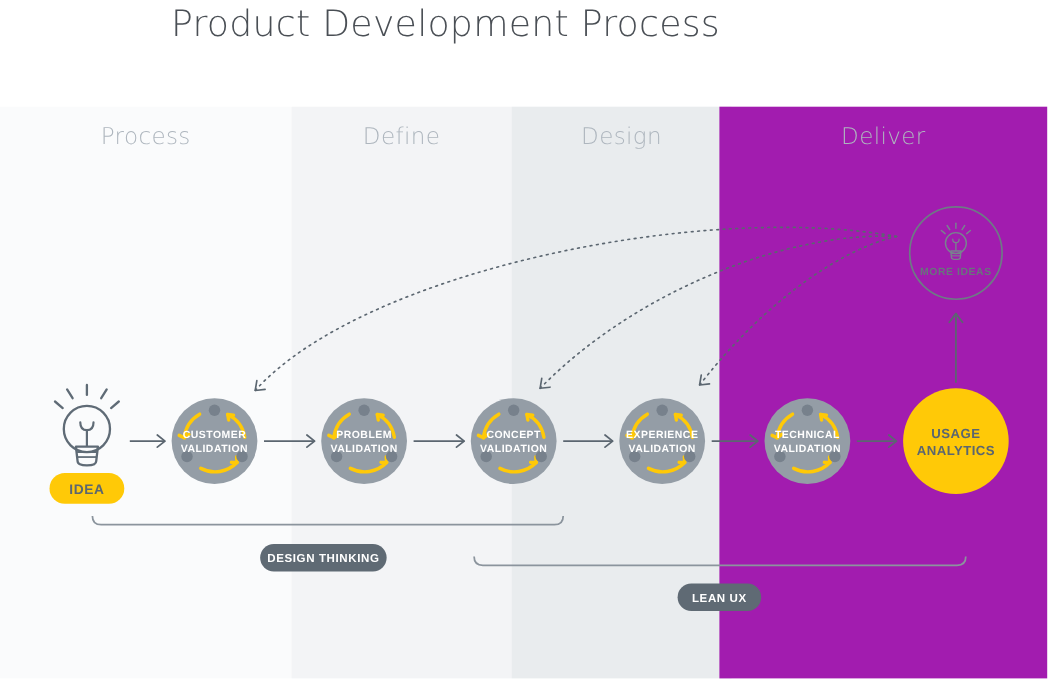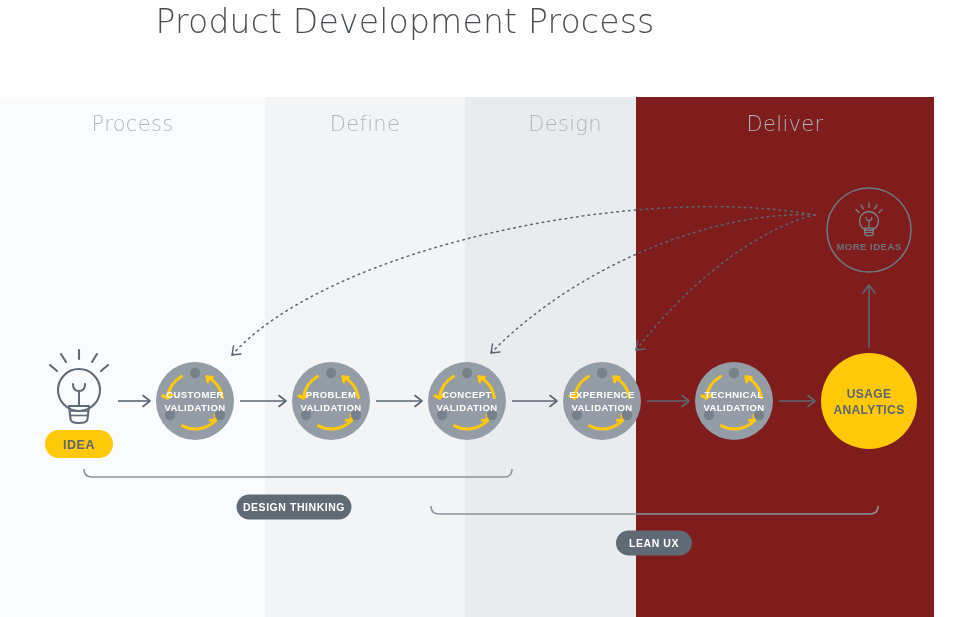--- a/index.html
+++ b/index.html
@@ -121,21 +121,21 @@
   <div id="phase-band">
       <div class="phase-col" style="left: 0px; width: 265px; background: rgb(250, 251, 252);">
         <div class="phase-label">Process</div>
       </div>
       <div class="phase-col" style="left: 265px; width: 200px; background: rgb(243, 244, 246);">
         <div class="phase-label">Define</div>
       </div>
       <div class="phase-col" style="left: 465px; width: 200px; background: rgb(233, 236, 238);">
         <div class="phase-label">Design</div>
       </div>
-      <div class="phase-col" style="left: 636px; width: 298px; background: #7f1d1d;">
+      <div class="phase-col" style="left: 654px; width: 298px; background: #a21caf;">
         <div class="phase-label">Deliver</div>
       </div>
     </div>
 
   <svg id="diagram" viewBox="0 0 963 617">
     <defs>
       <g id="bulb-big">
         <circle cx="0" cy="-2" r="21" fill="none" stroke="#5f6b76" stroke-width="2.1"></circle>
         <path d="M -10 14 L 10 14 L 8.5 27 Q 8.5 31 0 31 Q -8.5 31 -8.5 27 Z" fill="none" stroke="#5f6b76" stroke-width="2.1" stroke-linejoin="round"></path>
         <line x1="-9.3" y1="19" x2="9.3" y2="19" stroke="#5f6b76" stroke-width="1.6"></line>

